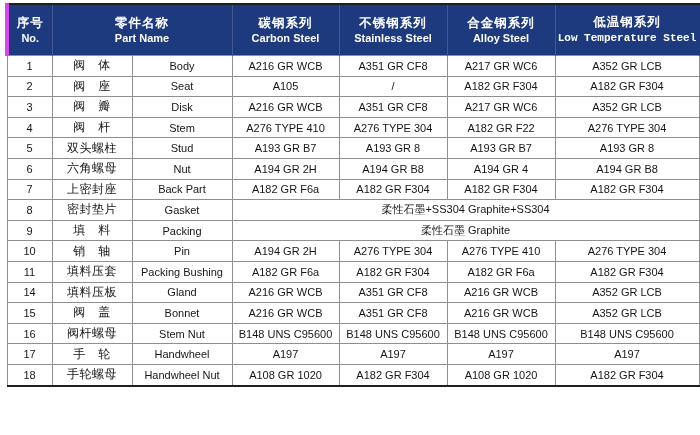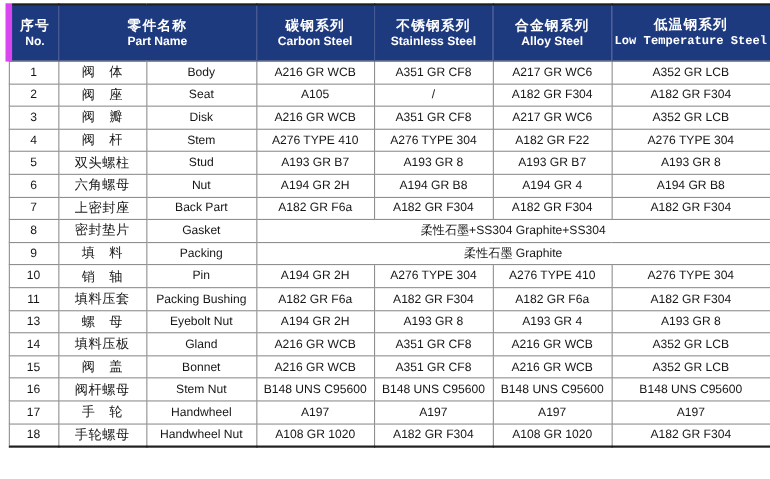--- a/index.html
+++ b/index.html
@@ -33,21 +33,21 @@
   thead th {
     background: #1e3a7f;
     color: #ffffff;
     height: 50px;
     padding: 0;
     border-left: 1px solid #45588f;
     border-right: 1px solid #45588f;
     vertical-align: middle;
     font-weight: bold;
   }
-  thead th:first-child { border-left: 6px solid #d946ef; margin-top: 39px; }
+  thead th:first-child { border-left: 4px solid #d946ef; margin-top: 39px; }
   thead th:last-child  { border-right: 1px solid #1e3a7f; font-family: Liberation Mono, monospace; }
   thead .h-cn { font-size: 12.5px; line-height: 16px; letter-spacing: 1px; }
   thead .h-en { font-size: 11px; line-height: 15px; font-weight: bold; }
 
   tbody td {
     height: 19.6px;
     padding: 0 2px;
     border: 1px solid #8f8f8f;
     text-align: center;
     vertical-align: middle;
@@ -190,29 +190,20 @@
         <tr>
           <td class="num">11</td>
           <td class="cn">填料压套</td>
           <td class="en">Packing Bushing</td>
           <td class="mat">A182 GR F6a</td>
           <td class="mat">A182 GR F304</td>
           <td class="mat">A182 GR F6a</td>
           <td class="mat">A182 GR F304</td>
         </tr>
         <tr>
-          <td class="num">13</td>
-          <td class="cn">螺　母</td>
-          <td class="en">Eyebolt Nut</td>
-          <td class="mat">A194 GR 2H</td>
-          <td class="mat">A193 GR 8</td>
-          <td class="mat">A193 GR 4</td>
-          <td class="mat">A193 GR 8</td>
-        </tr>
-        <tr>
           <td class="num">14</td>
           <td class="cn">填料压板</td>
           <td class="en">Gland</td>
           <td class="mat">A216 GR WCB</td>
           <td class="mat">A351 GR CF8</td>
           <td class="mat">A216 GR WCB</td>
           <td class="mat">A352 GR LCB</td>
         </tr>
         <tr>
           <td class="num">15</td>

